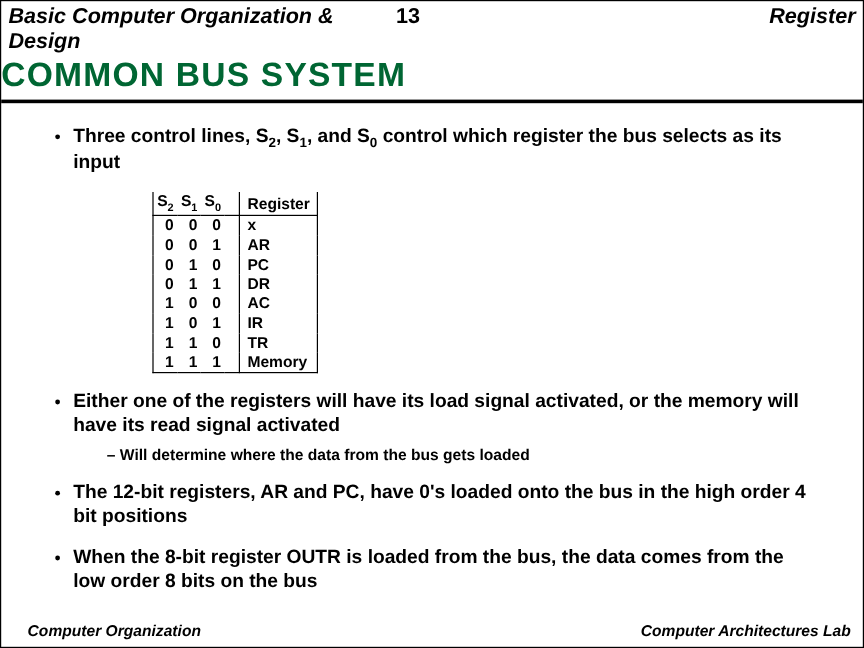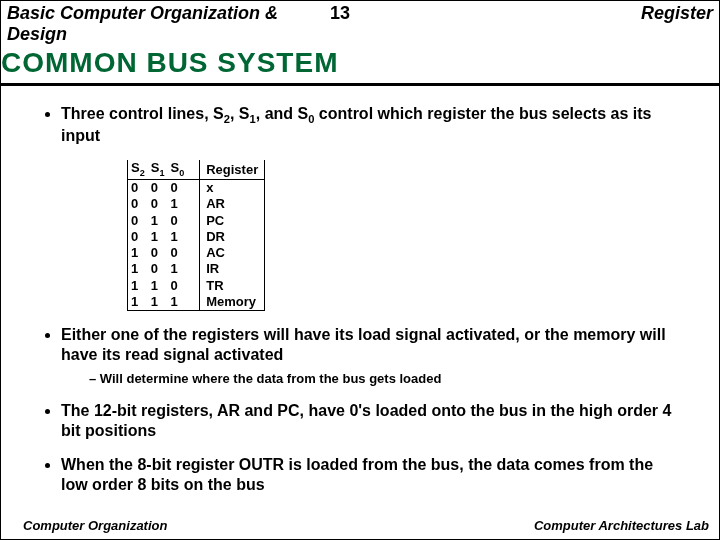--- a/index.html
+++ b/index.html
@@ -15,21 +15,21 @@
   ul.top { list-style: disc; padding-left: 24px; }
   ul.top > li { font-size: 16px; font-weight: bold; margin-bottom: 14px; line-height: 1.25; }
   ul.sub { list-style: none; padding-left: 28px; margin-top: 6px; }
   ul.sub > li { font-size: 13px; font-weight: bold; }
   ul.sub > li::before { content: "– "; }
   sub { font-size: 0.7em; vertical-align: sub; }
   .tbl-wrap { margin: 4px 0 14px 90px; }
   table.sel { border-collapse: collapse; }
   table.sel td, table.sel th { font-family: Arial, sans-serif; font-size: 13px; font-weight: bold; padding: 0 6px; line-height: 1.25; text-align: left; }
   table.sel th { border-bottom: 1px solid #000; }
-  table.sel td.bit, table.sel th.bit { text-align: left; padding: 0 3px; }
+  table.sel td.bit, table.sel th.bit { text-align: right; padding: 0 3px; }
   table.sel .lcol { border-left: 1px solid #000; }
   table.sel .rcol { border-right: 1px solid #000; }
   table.sel .gap { width: 10px; border-right: 1px solid #000; }
   table.sel tr.last td { border-bottom: 1px solid #000; }
   .ftr { position: absolute; bottom: 6px; left: 12px; right: 0; display: flex; justify-content: space-between; padding: 0 10px; font-style: italic; font-weight: bold; font-size: 13px; }
 </style>
 </head>
 <body>
 
 <div class="slide">

